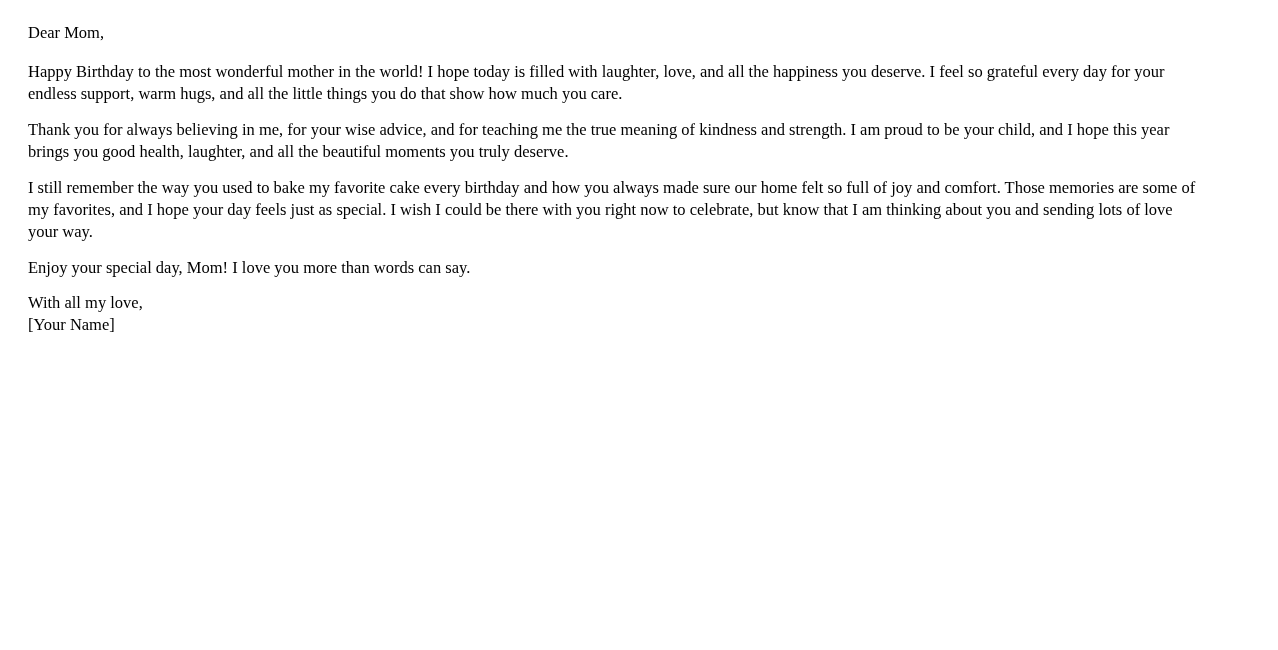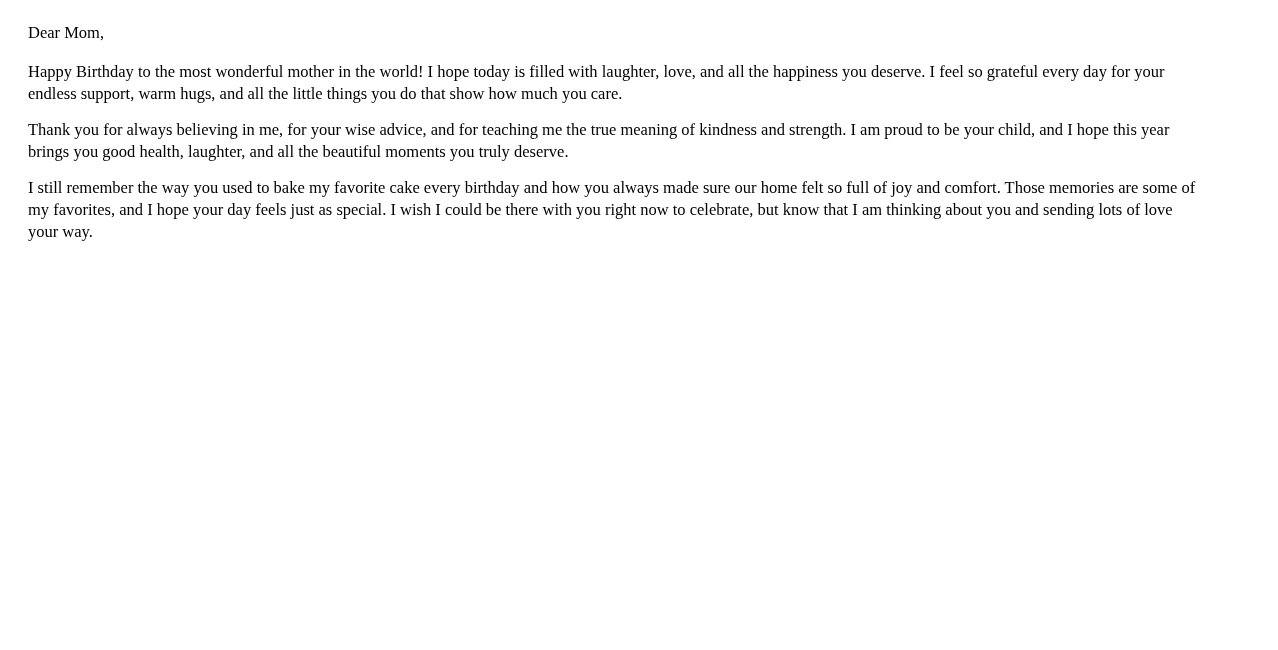--- a/index.html
+++ b/index.html
@@ -48,16 +48,21 @@
   <div class="letter">
 
     <p class="para salutation">Dear Mom,</p>
 
     <p class="para">Happy Birthday to the most wonderful mother in the world! I hope today is filled with laughter, love, and all the happiness you deserve. I feel so grateful every day for your endless support, warm hugs, and all the little things you do that show how much you care.</p>
 
     <p class="para">Thank you for always believing in me, for your wise advice, and for teaching me the true meaning of kindness and strength. I am proud to be your child, and I hope this year brings you good health, laughter, and all the beautiful moments you truly deserve.</p>
 
     <p class="para">I still remember the way you used to bake my favorite cake every birthday and how you always made sure our home felt so full of joy and comfort. Those memories are some of my favorites, and I hope your day feels just as special. I wish I could be there with you right now to celebrate, but know that I am thinking about you and sending lots of love your way.</p>
 
+    <p class="para">Enjoy your special day, Mom! I love you more than words can say.</p>
 
+    <p class="closing">
+      <span class="closing-line">With all my love,</span>
+      <span class="closing-line">[Your Name]</span>
+    </p>
 
   </div>
 </div>
 
 </body></html>

